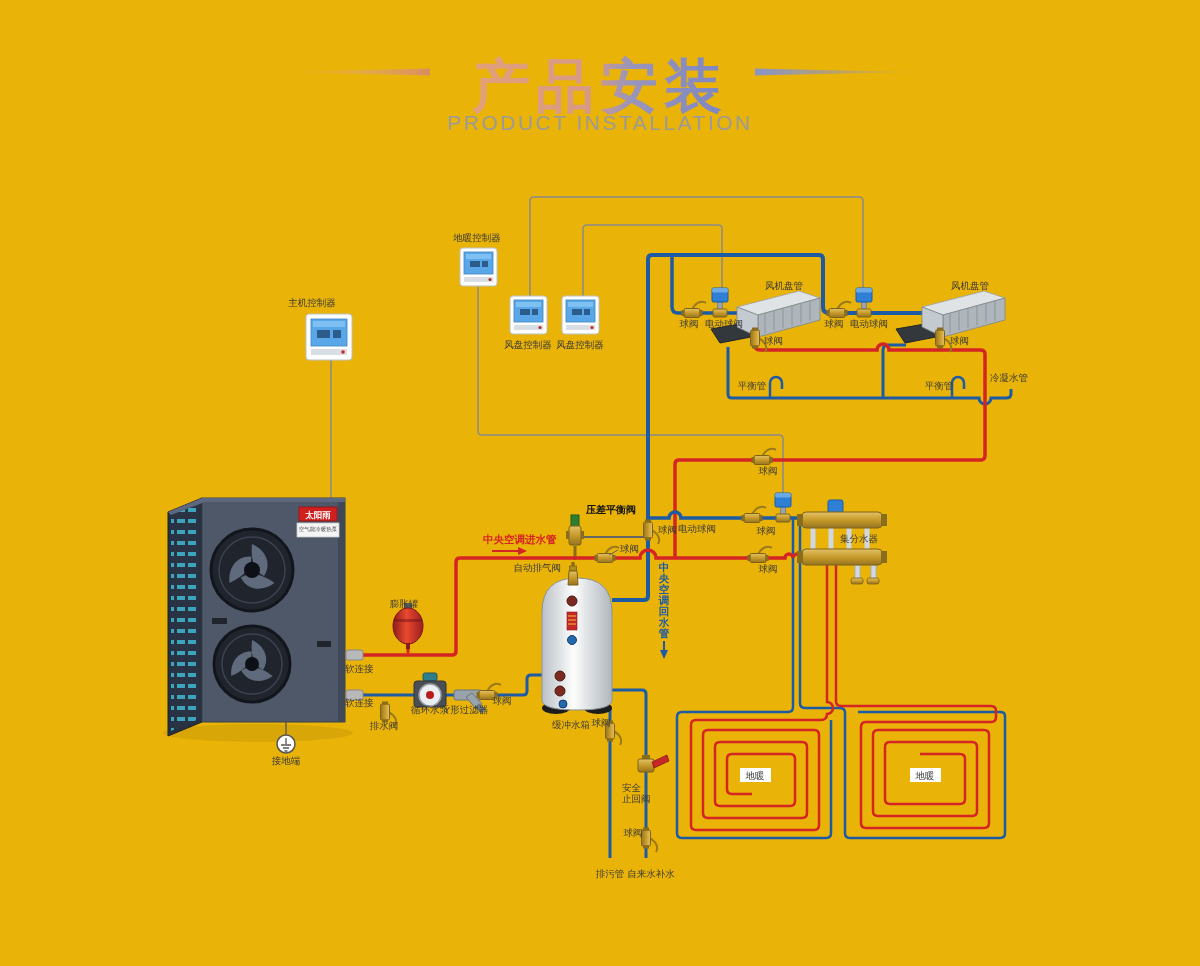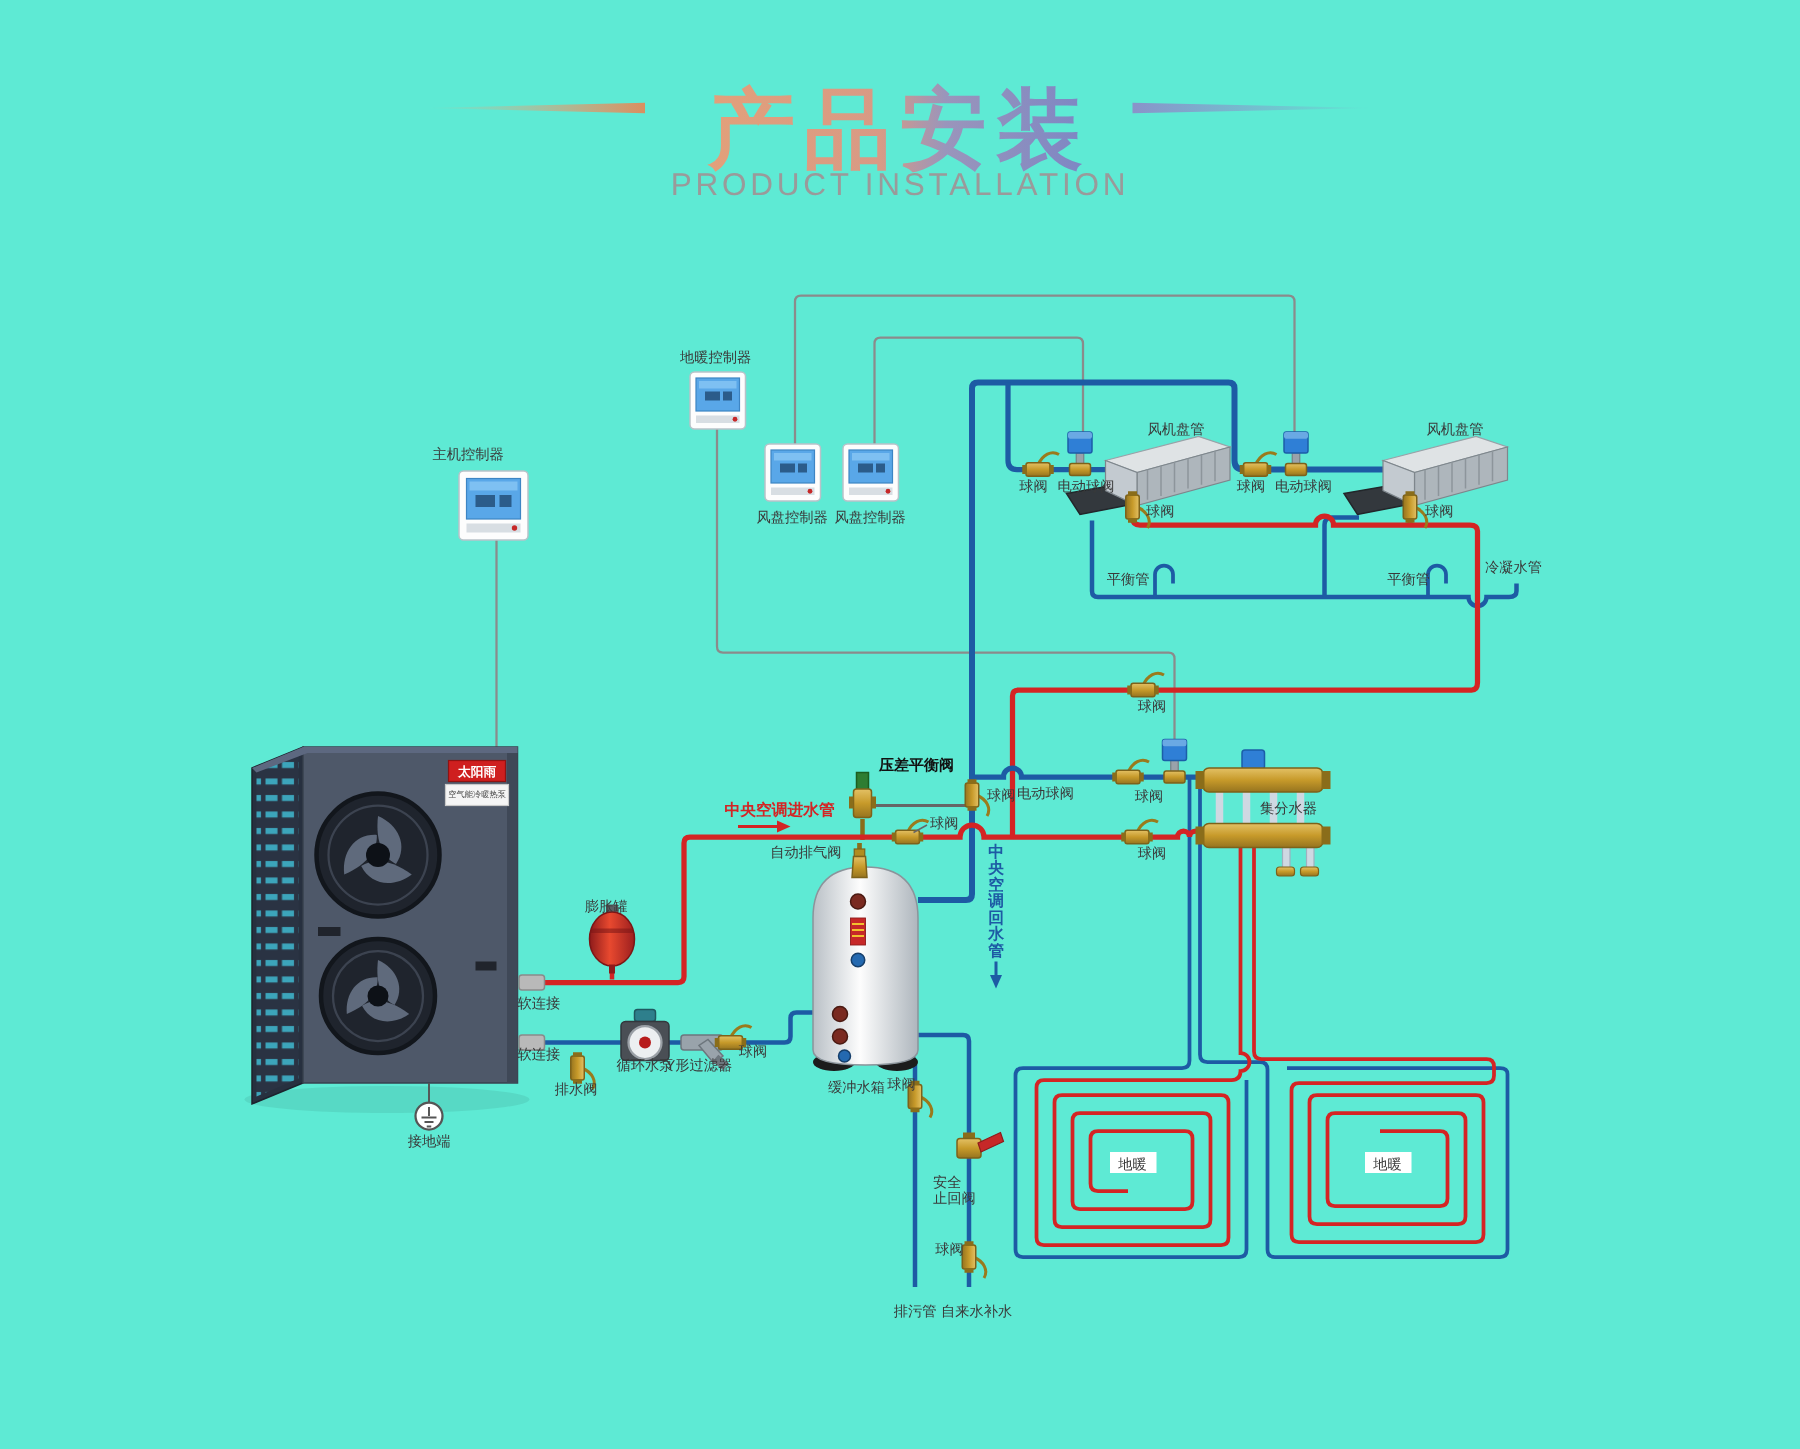--- a/index.html
+++ b/index.html
@@ -1,16 +1,16 @@
 <!DOCTYPE html>
 <html><head>
 <meta charset="utf-8">
 <style>
   html,body{margin:0;padding:0;background:#fff;}
-  #stage{position:relative;width:1200px;height:966px;background:#5eead4;overflow:hidden;
+  #stage{position:relative;width:1200px;height:966px;background:#eab308;overflow:hidden;
          font-family:"Liberation Sans","DejaVu Sans",sans-serif;}
   svg{display:block}
   text{font-family:"Liberation Sans","DejaVu Sans",sans-serif;}
   .lbl{font-size:9.5px;fill:#3a3a3a;}
   .lblB{font-size:10px;font-weight:bold;fill:#111;}
   .lblR{font-size:10.5px;font-weight:bold;fill:#d42424;}
   .lblBlue{font-size:10.5px;font-weight:bold;fill:#1d5ba4;}
   .ttl{font-size:58px;font-weight:bold;letter-spacing:6px;}
   .sub{font-size:21px;fill:#9a9a9a;letter-spacing:2.5px;}
   .brandTxt{font-size:8.5px;font-weight:bold;fill:#fff;}

